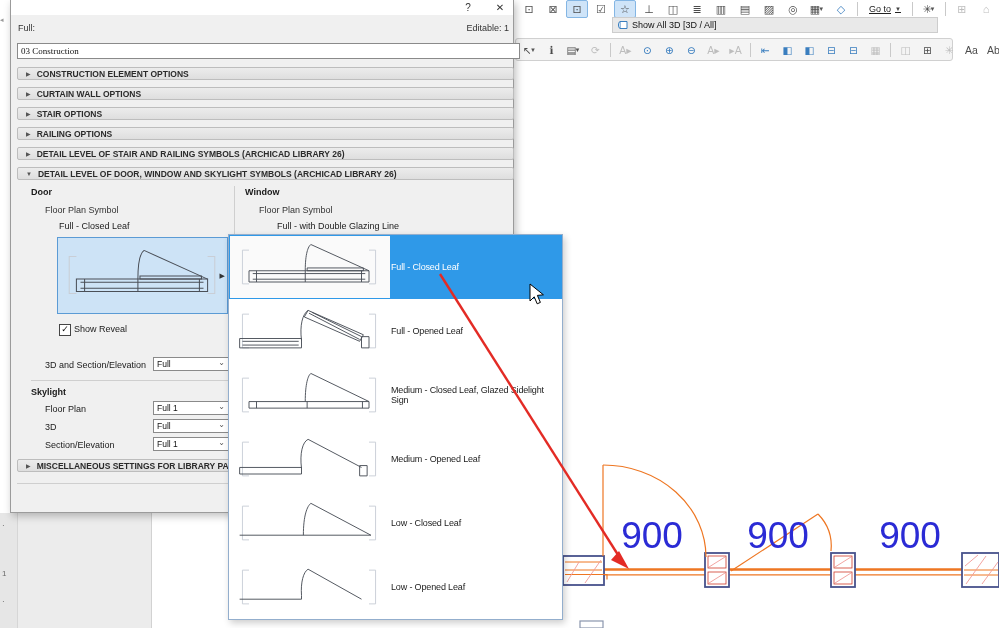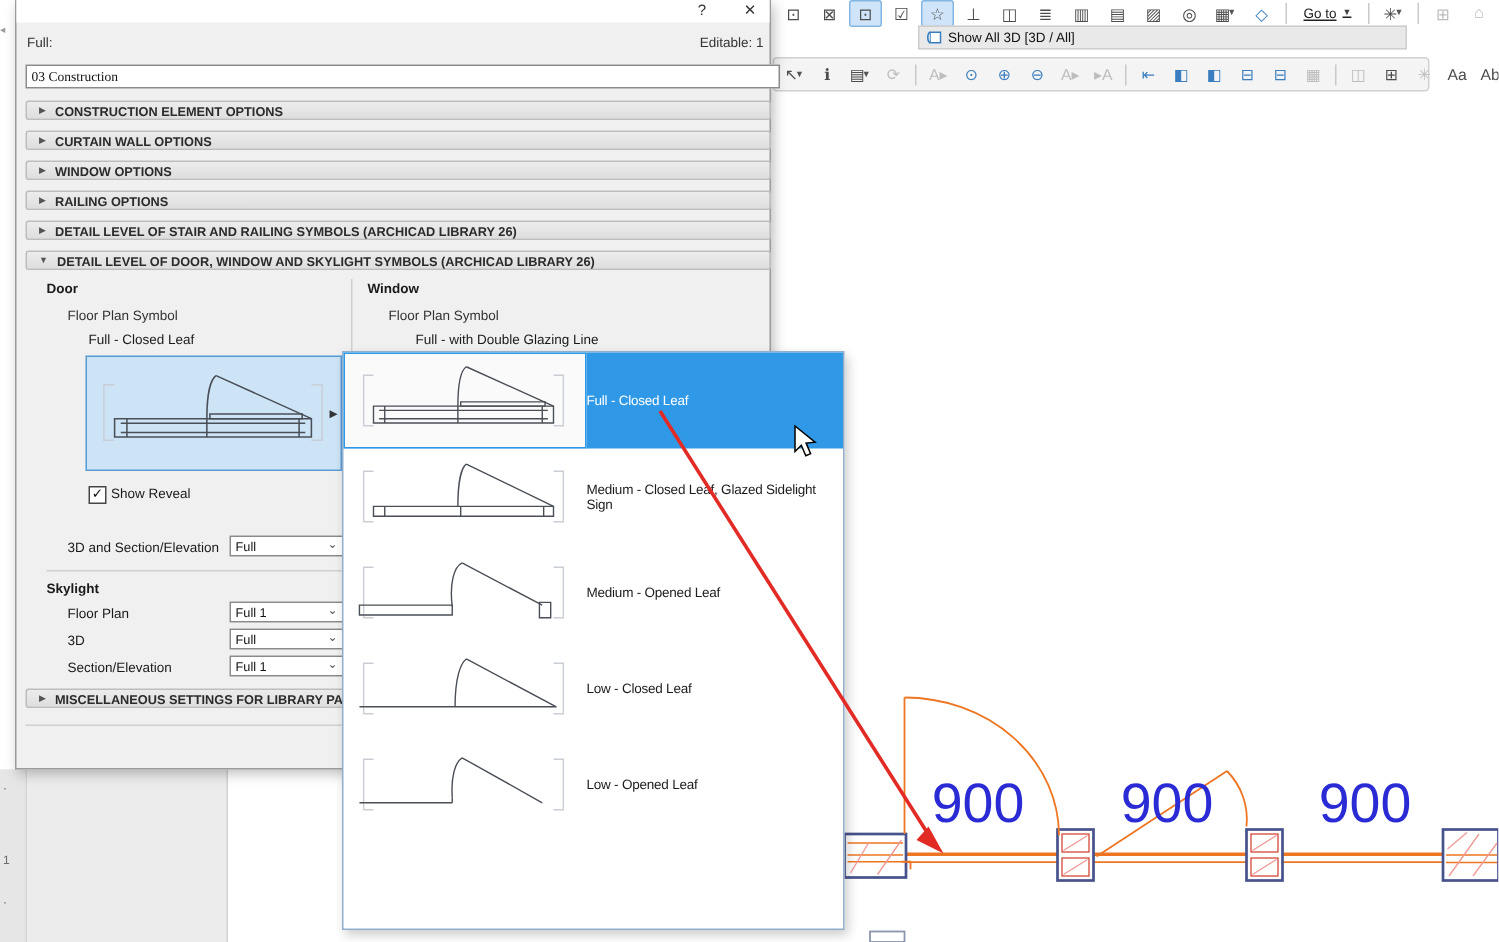--- a/index.html
+++ b/index.html
@@ -305,21 +305,21 @@
       <div class="sec-bar">
         <span class="sec-tri">▶</span>
                <span>CONSTRUCTION ELEMENT OPTIONS</span>
       </div>
       <div class="sec-bar">
         <span class="sec-tri">▶</span>
                <span>CURTAIN WALL OPTIONS</span>
       </div>
       <div class="sec-bar">
         <span class="sec-tri">▶</span>
-               <span>WINDOW OPTIONS</span>
+               <span>STAIR OPTIONS</span>
       </div>
       <div class="sec-bar">
         <span class="sec-tri">▶</span>
                <span>RAILING OPTIONS</span>
       </div>
       <div class="sec-bar">
         <span class="sec-tri">▶</span>
                <span>DETAIL LEVEL OF STAIR AND RAILING SYMBOLS (ARCHICAD LIBRARY 26)</span>
       </div>
       <div class="sec-bar">
@@ -408,20 +408,36 @@
       </div>
                  <div class="wdd-label">Full - Closed Leaf</div>
     </div>
     <div class="wdd-row">
       <div class="wdd-prev">
         <svg width="152" height="60" viewBox="0 0 160 64" fill="none" stroke="#4a4f57" stroke-width="1">
             <g stroke="#c9ced6">
             <path d="M16,14 H9 V50 H16 M144,14 H151 V50 H144"></path>
           </g>
             <g>
+            <path d="M6,40 H72 V50 H6 Z M9,43 H69 M9,47 H69"></path>
+                   <path d="M72,42 C70,26 73,14 79,10"></path>
+                   <path d="M79,10 L138,36 L134,43 L75,17 Z M80,13 L134,41 M83,12 L136,38"></path>
+                   <path d="M136,38 H144 V50 H136 Z"></path>
+          </g>
+        </svg>
+      </div>
+                 <div class="wdd-label">Full - Opened Leaf</div>
+    </div>
+    <div class="wdd-row">
+      <div class="wdd-prev">
+        <svg width="152" height="60" viewBox="0 0 160 64" fill="none" stroke="#4a4f57" stroke-width="1">
+            <g stroke="#c9ced6">
+            <path d="M16,14 H9 V50 H16 M144,14 H151 V50 H144"></path>
+          </g>
+            <g>
             <path d="M16,39 H144 V46 H16 Z M24,39 V46 M78,39 V46 M137,39 V46"></path>
                    <path d="M76,39 C76,20 79,11 82,9 M82,9 L144,39"></path>
           </g>
         </svg>
       </div>
                  <div class="wdd-label">Medium - Closed Leaf, Glazed Sidelight Sign</div>
     </div>
     <div class="wdd-row">
       <div class="wdd-prev">
         <svg width="152" height="60" viewBox="0 0 160 64" fill="none" stroke="#4a4f57" stroke-width="1">

